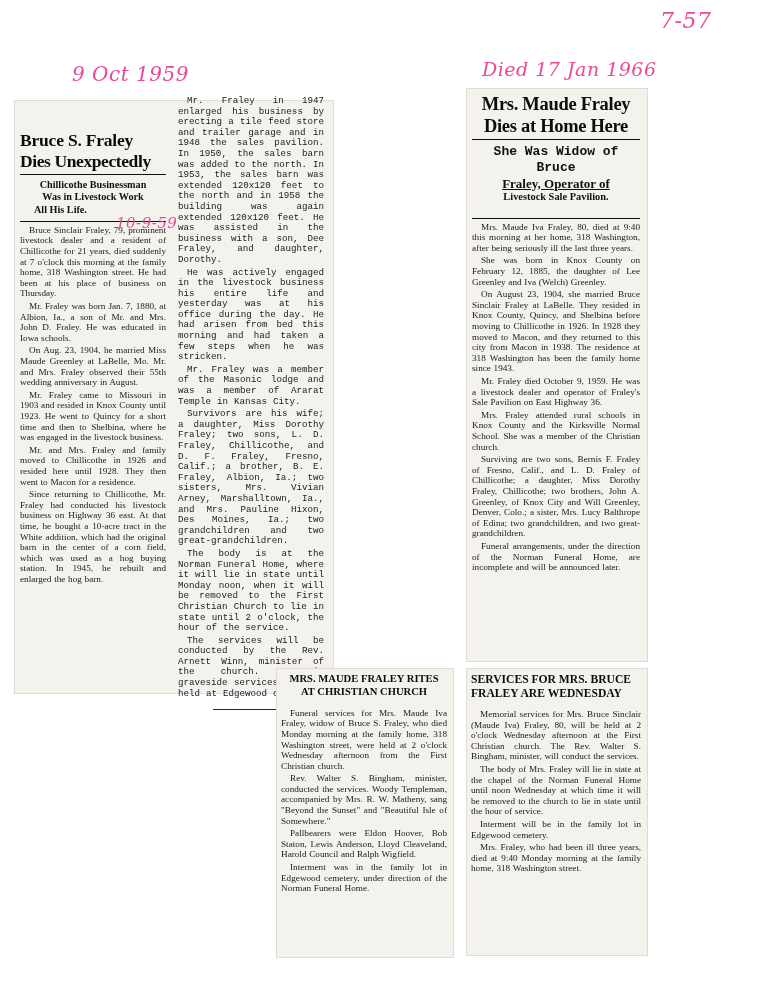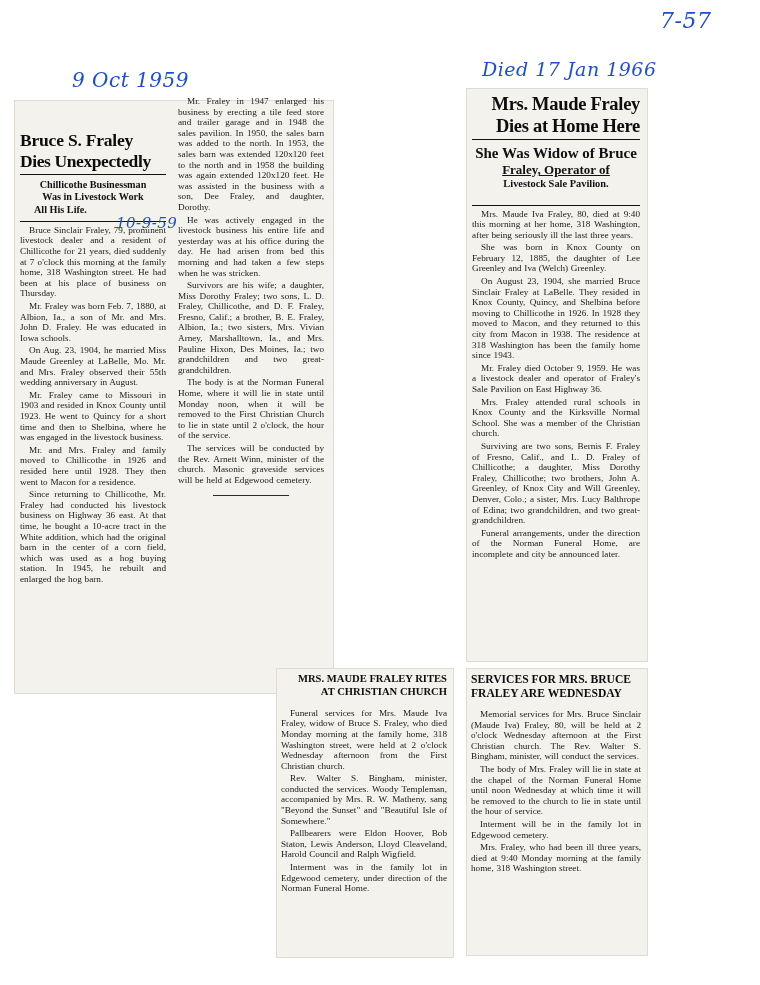--- a/index.html
+++ b/index.html
@@ -11,34 +11,34 @@
     position:relative;
     overflow:hidden;
   }
   .page{position:absolute;inset:0;}
 
   
   .hand{
     position:absolute;
     font-family:"DejaVu Serif", serif;
     font-style:italic;
-    color:#1d4ed8;
+    color:#ec4899;
     white-space:nowrap;
     letter-spacing:.5px;
   }
 
   .col{
     position:absolute;
     padding:0;
   }
 
   .hl{  
     font-family:"Liberation Serif", serif;
     font-weight:bold;
-    text-align:right;
+    text-align:center;
     line-height:1.12;
     color:#0d0d0d;
   }
   .sub{
     font-family:"Liberation Serif", serif;
     font-weight:bold;
     text-align:center;
     line-height:1.2;
     color:#111;
   }
@@ -73,72 +73,73 @@
     border:1px solid #e0dcd3;
   }
 </style>
 </head>
 <body>
 
 <div class="page">
 
   <div class="hand" style="left:660px;top:8px;font-size:22px;">7-57</div>
 
-  <div class="hand" style="left:72px;top:68px;font-size:20px;">9 Oct 1959</div>
+  <div class="hand" style="left:72px;top:62px;font-size:20px;">9 Oct 1959</div>
 
   <div class="hand" style="left:482px;top:58px;font-size:19px;">Died 17 Jan 1966</div>
 
   <div class="paperbg" style="left:14px;top:100px;width:318px;height:592px;"></div>
 
   <div class="col" id="art-bruce" style="left:20px;top:108px;width:146px;">
     <div class="hl" style="font-size:17.5px;text-align:left;letter-spacing:-.2px;margin-top:23px;">Bruce S. Fraley</div>
     <div class="hl" style="font-size:17.5px;text-align:left;letter-spacing:-.4px;margin-top:1px;">Dies Unexpectedly</div>
     <hr class="hrule">
     <div class="sub" style="font-size:10.2px;">Chillicothe Businessman</div>
     <div class="sub" style="font-size:10.2px;">Was in Livestock Work</div>
     <div class="sub" style="font-size:10.2px;text-align:left;padding-left:14px;">All His Life.</div>
     <div class="hand" style="left:96px;top:106px;font-size:15px;text-align:right;">10-9-59</div>
     <hr class="hrule2" style="margin-top:5px;">
 
     <p class="body">Bruce Sinclair Fraley, 79, prominent livestock dealer and a resident of Chillicothe for 21 years, died suddenly at 7 o'clock this morning at the family home, 318 Washington street. He had been at his place of business on Thursday.</p>
-    <p class="body">Mr. Fraley was born Feb. 7, 1880, at Albion, Ia., a son of Mr. and Mrs. John D. Fraley. He was educated in Iowa schools.</p>
+    <p class="body">Mr. Fraley was born Jan. 7, 1880, at Albion, Ia., a son of Mr. and Mrs. John D. Fraley. He was educated in Iowa schools.</p>
     <p class="body">On Aug. 23, 1904, he married Miss Maude Greenley at LaBelle, Mo. Mr. and Mrs. Fraley observed their 55th wedding anniversary in August.</p>
     <p class="body">Mr. Fraley came to Missouri in 1903 and resided in Knox County until 1923. He went to Quincy for a short time and then to Shelbina, where he was engaged in the livestock business.</p>
     <p class="body">Mr. and Mrs. Fraley and family moved to Chillicothe in 1926 and resided here until 1928. They then went to Macon for a residence.</p>
     <p class="body">Since returning to Chillicothe, Mr. Fraley had conducted his livestock business on Highway 36 east. At that time, he bought a 10-acre tract in the White addition, which had the original barn in the center of a corn field, which was used as a hog buying station. In 1945, he rebuilt and enlarged the hog barn.</p>
   </div>
 
-  <div class="col" id="art-bruce-col2" style="left:178px;top:96px;width:146px;">
+  <div class="col" id="art-bruce-col2" style="left:178px;top:96px;width:146px;font-family:Liberation Mono, monospace;">
     <p class="body">Mr. Fraley in 1947 enlarged his business by erecting a tile feed store and trailer garage and in 1948 the sales pavilion. In 1950, the sales barn was added to the north. In 1953, the sales barn was extended 120x120 feet to the north and in 1958 the building was again extended 120x120 feet. He was assisted in the business with a son, Dee Fraley, and daughter, Dorothy.</p>
     <p class="body">He was actively engaged in the livestock business his entire life and yesterday was at his office during the day. He had arisen from bed this morning and had taken a few steps when he was stricken.</p>
+    <p class="body">Mr. Fraley was a member of the Masonic lodge and was a member of Ararat Temple in Kansas City.</p>
     <p class="body">Survivors are his wife; a daughter, Miss Dorothy Fraley; two sons, L. D. Fraley, Chillicothe, and D. F. Fraley, Fresno, Calif.; a brother, B. E. Fraley, Albion, Ia.; two sisters, Mrs. Vivian Arney, Marshalltown, Ia., and Mrs. Pauline Hixon, Des Moines, Ia.; two grandchildren and two great-grandchildren.</p>
     <p class="body">The body is at the Norman Funeral Home, where it will lie in state until Monday noon, when it will be removed to the First Christian Church to lie in state until 2 o'clock, the hour of the service.</p>
     <p class="body">The services will be conducted by the Rev. Arnett Winn, minister of the church. Masonic graveside services will be held at Edgewood cemetery.</p>
     <div class="rule" style="margin-top:10px;"></div>
   </div>
 
   <div class="paperbg" style="left:466px;top:88px;width:180px;height:572px;"></div>
 
   <div class="col" style="left:472px;top:94px;width:168px;">
     <div class="hl" style="font-size:18.5px;letter-spacing:-.3px;">Mrs. Maude Fraley</div>
     <div class="hl" style="font-size:18.5px;letter-spacing:-.3px;margin-top:1px;">Dies at Home Here</div>
     <hr class="hrule">
-    <div class="sub" style="font-size:15px;">She Was Widow of Bruce</div>
+    <div class="sub" style="font-size:13px;font-family:Liberation Mono, monospace;">She Was Widow of Bruce</div>
     <div class="sub" style="font-size:13px;text-decoration:underline;">Fraley, Operator of</div>
     <div class="sub" style="font-size:10.4px;">Livestock Sale Pavilion.</div>
 
     <hr class="hrule2" style="margin-top:14px;">
 
     <p class="body">Mrs. Maude Iva Fraley, 80, died at 9:40 this morning at her home, 318 Washington, after being seriously ill the last three years.</p>
     <p class="body">She was born in Knox County on February 12, 1885, the daughter of Lee Greenley and Iva (Welch) Greenley.</p>
     <p class="body">On August 23, 1904, she married Bruce Sinclair Fraley at LaBelle. They resided in Knox County, Quincy, and Shelbina before moving to Chillicothe in 1926. In 1928 they moved to Macon, and they returned to this city from Macon in 1938. The residence at 318 Washington has been the family home since 1943.</p>
     <p class="body">Mr. Fraley died October 9, 1959. He was a livestock dealer and operator of Fraley's Sale Pavilion on East Highway 36.</p>
     <p class="body">Mrs. Fraley attended rural schools in Knox County and the Kirksville Normal School. She was a member of the Christian church.</p>
     <p class="body">Surviving are two sons, Bernis F. Fraley of Fresno, Calif., and L. D. Fraley of Chillicothe; a daughter, Miss Dorothy Fraley, Chillicothe; two brothers, John A. Greenley, of Knox City and Will Greenley, Denver, Colo.; a sister, Mrs. Lucy Balthrope of Edina; two grandchildren, and two great-grandchildren.</p>
-    <p class="body">Funeral arrangements, under the direction of the Norman Funeral Home, are incomplete and city be announced later.</p>
+    <p class="body">Funeral arrangements, under the direction of the Norman Funeral Home, are incomplete and will be announced later.</p>
   </div>
 
   <div class="paperbg" style="left:276px;top:668px;width:176px;height:288px;"></div>
 
   <div class="col" style="left:281px;top:673px;width:166px;">
     <div class="hl" style="font-size:10.6px;">MRS. MAUDE FRALEY RITES</div>
     <div class="hl" style="font-size:10.6px;margin-top:1px;">AT CHRISTIAN CHURCH</div>
 
     <div style="height:10px"></div>
     <p class="body nofirst" style="text-indent:9px;">Funeral services for Mrs. Maude Iva Fraley, widow of Bruce S. Fraley, who died Monday morning at the family home, 318 Washington street, were held at 2 o'clock Wednesday afternoon from the First Christian church.</p>

